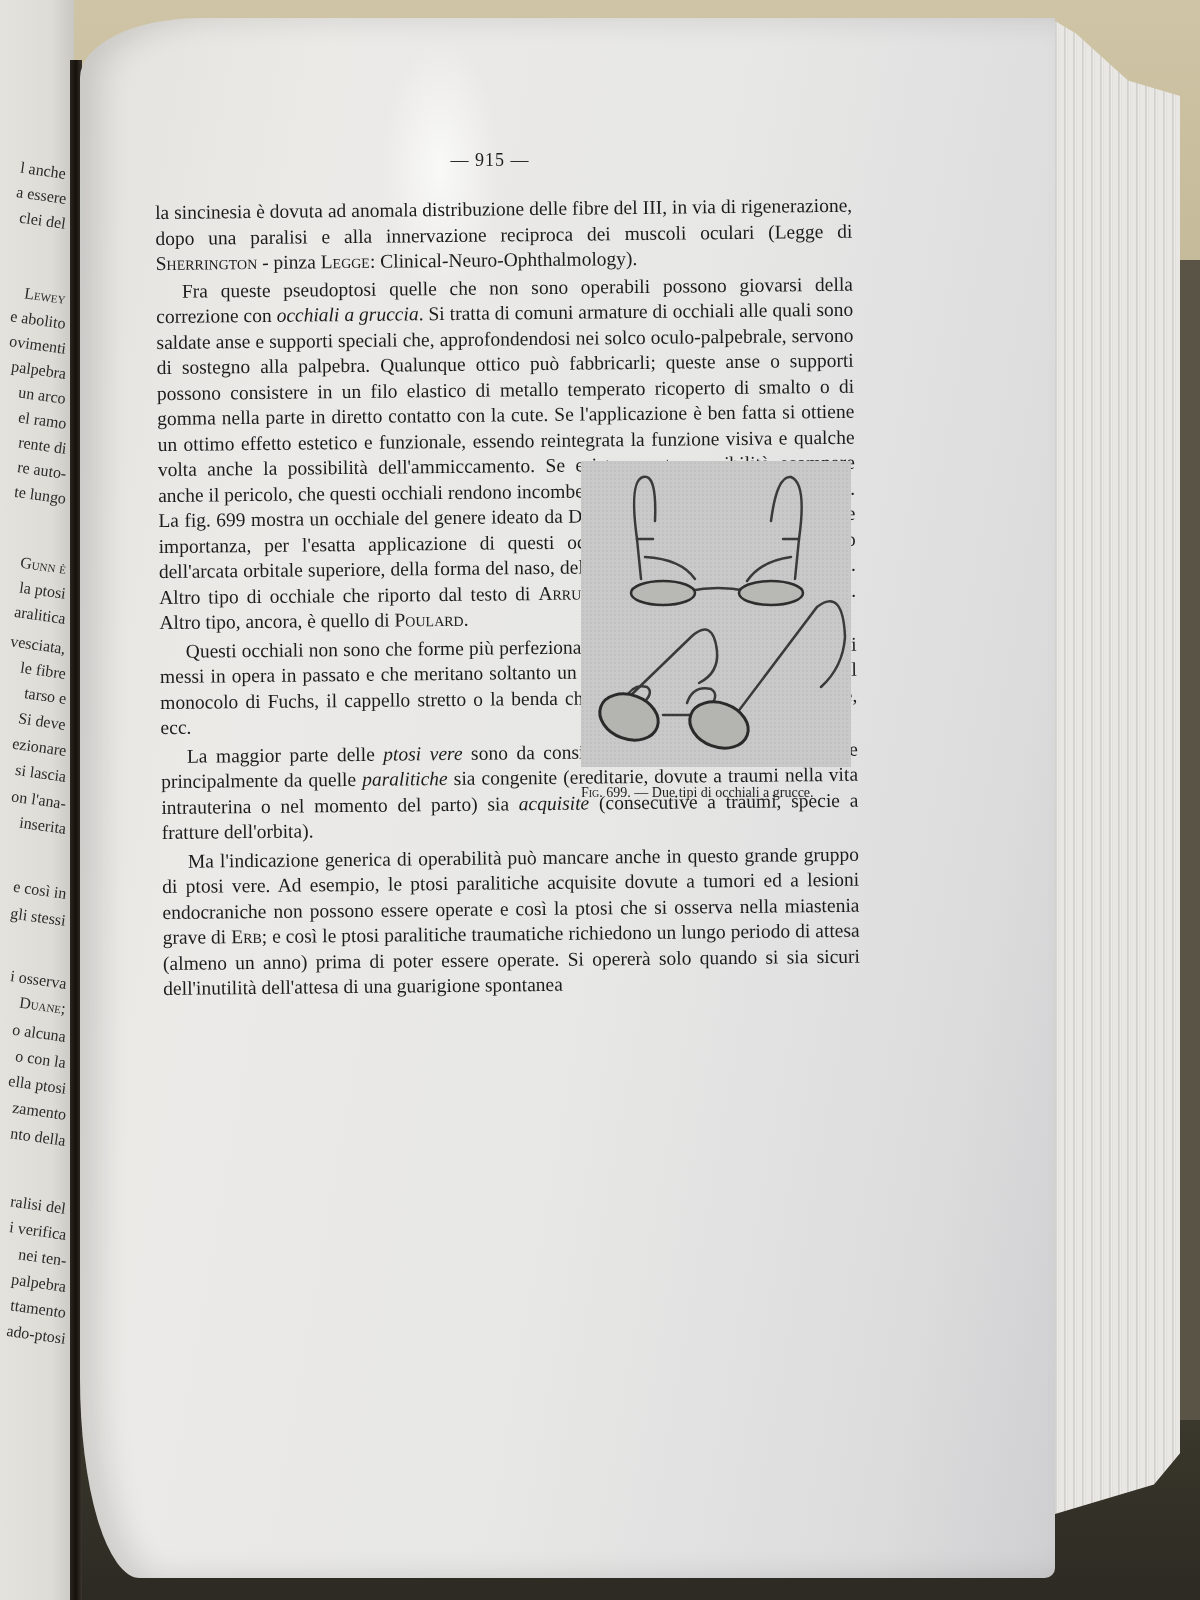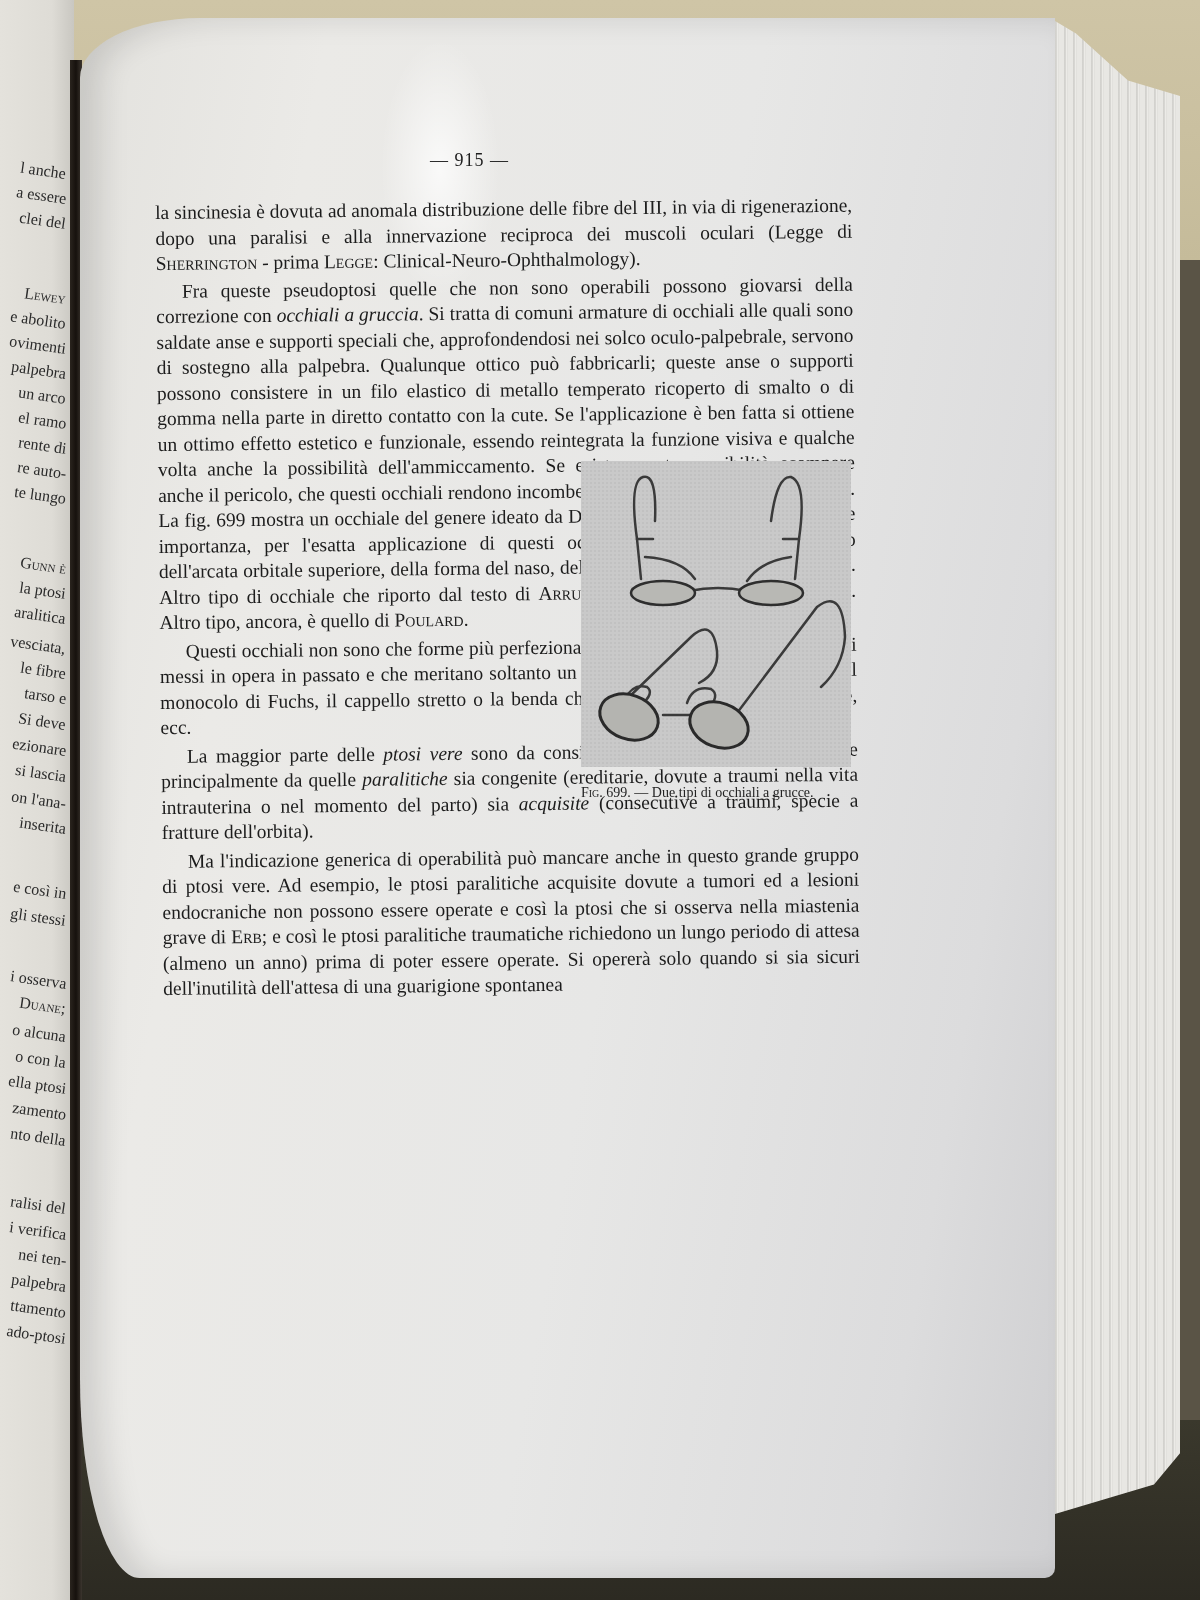--- a/index.html
+++ b/index.html
@@ -45,21 +45,21 @@
     background:radial-gradient(ellipse at center, rgba(255,255,255,0.75) 0%, rgba(255,255,255,0) 70%);
     pointer-events:none;
   }
   .page-stack {
     position:absolute; left:1050px; top:18px; width:130px; height:1560px;
     background:repeating-linear-gradient(90deg,#e8e7e3 0px,#e8e7e3 5px,#bdbcb8 6px,#f1f0ec 7px,#dddcd8 9px);
     border-top-right-radius:40px 20px;
     clip-path:polygon(0 0,20% 1%,60% 4%,100% 5%,100% 92%,80% 94%,0 96%);
   }
   .page-num {
-    position:absolute; left:430px; top:150px; width:120px; text-align:left;
+    position:absolute; left:430px; top:150px; width:120px; text-align:center;
     font-size:18px; color:#1e1e1e; letter-spacing:1px;
   }
   .body-text {
     position:absolute; left:155px; top:200px; width:697px;
     font-size:19.5px; line-height:25.5px; color:#1c1c1c;
     text-align:justify; transform:rotate(-0.6deg); transform-origin:left top;
   }
   .body-text p { margin:0; }
   .body-text .indent { text-indent:26px; }
   .sc { font-variant:small-caps; }
@@ -129,21 +129,21 @@
 <div class="page-stack"></div>
 
 <div class="page">
   <div class="glare"></div>
 </div>
 
 <div class="page-num">— 915 —</div>
 
 <div class="body-text">
   <p style="width:697px;">
-    <span>la sincinesia è dovuta ad anomala distribuzione delle fibre del III, in via di rigenerazione, dopo una paralisi e alla innervazione reciproca dei muscoli oculari (Legge di </span><span class="sc">Sherrington</span><span> - prima </span><span class="sc">Legge</span><span>: Clinical-Neuro-Ophthalmology).</span>
+    <span>la sincinesia è dovuta ad anomala distribuzione delle fibre del III, in via di rigenerazione, dopo una paralisi e alla innervazione reciproca dei muscoli oculari (Legge di </span><span class="sc">Sherrington</span><span> - pinza </span><span class="sc">Legge</span><span>: Clinical-Neuro-Ophthalmology).</span>
   </p>
   <p class="indent" style="margin-top:2px;">
     <span>Fra queste pseudoptosi quelle che non sono operabili possono giovarsi della correzione con </span><span class="it">occhiali a gruccia</span><span>. Si tratta di comuni armature di occhiali alle quali sono saldate anse e supporti speciali che, approfondendosi nei solco oculo-palpebrale, servono di sostegno alla palpebra. Qualunque ottico può fabbricarli; queste anse o supporti possono consistere in un filo elastico di metallo temperato ricoperto di smalto o di gomma nella parte in diretto contatto con la cute. Se l'applicazione è ben fatta si ottiene un ottimo effetto estetico e funzionale, essendo reintegrata la funzione visiva e qualche volta anche la possibilità dell'ammiccamento. Se esiste questa possibilità scompare anche il pericolo, che questi occhiali rendono incombente, di una cheratite da lagoftalmo. La fig. 699 mostra un occhiale del genere ideato da </span><span class="sc">Dodge</span><span>; secondo l'autore ha notevole importanza, per l'esatta applicazione di questi occhiali, uno studio del contorno dell'arcata orbitale superiore, della forma del naso, della posizione dell'occhio nell'orbita. Altro tipo di occhiale che riporto dal testo di </span><span class="sc">Arruga</span><span> è quello mostrato nella figura. Altro tipo, ancora, è quello di </span><span class="sc">Poulard</span><span>.</span>
   </p>
   <p class="indent" style="margin-top:3px;">Questi occhiali non sono che forme più perfezionate e più efficienti dei vecchi artifici messi in opera in passato e che meritano soltanto un rapido cenno; la pinza di Sichel, il monocolo di Fuchs, il cappello stretto o la benda che tira indietro la cute della fronte, ecc.</p>
   <p class="indent" style="margin-top:3px;">
     <span>La maggior parte delle </span><span class="it">ptosi vere</span><span> sono da considerarsi operabili e sono costituite principalmente da quelle </span><span class="it">paralitiche</span><span> sia congenite (ereditarie, dovute a traumi nella vita intrauterina o nel momento del parto) sia </span><span class="it">acquisite</span><span> (consecutive a traumi, specie a fratture dell'orbita).</span>
   </p>
   <p class="indent" style="margin-top:3px;">
     <span>Ma l'indicazione generica di operabilità può mancare anche in questo grande gruppo di ptosi vere. Ad esempio, le ptosi paralitiche acquisite dovute a tumori ed a lesioni endocraniche non possono essere operate e così la ptosi che si osserva nella miastenia grave di </span><span class="sc">Erb</span><span>; e così le ptosi paralitiche traumatiche richiedono un lungo periodo di attesa (almeno un anno) prima di poter essere operate. Si opererà solo quando si sia sicuri dell'inutilità dell'attesa di una guarigione spontanea</span>

